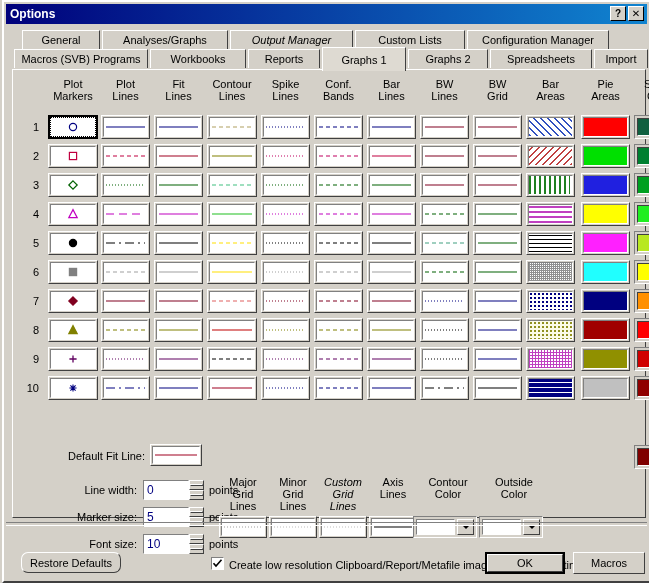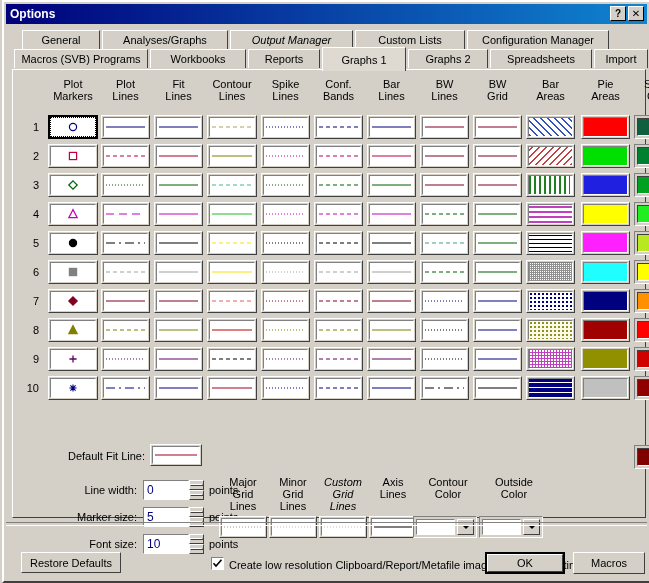--- a/index.html
+++ b/index.html
@@ -1125,21 +1125,21 @@
         <div class="grpcap" style="left: 472px; top: 406px; width: 58px;">
           <div>Outside</div>
           <div>Color</div>
         </div>
         <div class="combo" style="left: 466px; top: 446px; width: 64px; height: 22px;">
           <div class="combo-face" style="background: rgb(255, 255, 255); border-color: rgb(128, 128, 128) rgb(255, 255, 255) rgb(255, 255, 255) rgb(128, 128, 128);"></div>
           <div class="combo-arrow">
             <div class="arrow-gly"></div>
           </div>
         </div>
-        <div class="btn" style="left: 8px; top: 482px; width: 100px; height: 21px;">Restore Defaults</div>
+        <div class="btn" style="left: 8px; top: 482px; width: 100px; height: 21px; border-radius: 7px;">Restore Defaults</div>
         <div class="chk" style="left: 198px; top: 487px;">
           <svg width="11" height="11" viewBox="0 0 11 11">
             <path d="M1.5 5.2 L4 8 L9.5 1.8" stroke="#000" stroke-width="1.6" fill="none"></path>
           </svg>
         </div>
         <div class="lbl" style="left: 216px; top: 489px;">Create low resolution Clipboard/Report/Metafile images (best for printing)</div>
       </div>
   </div>
 
   <div class="sep" style="left:2px;top:520px;width:641px;"></div>

